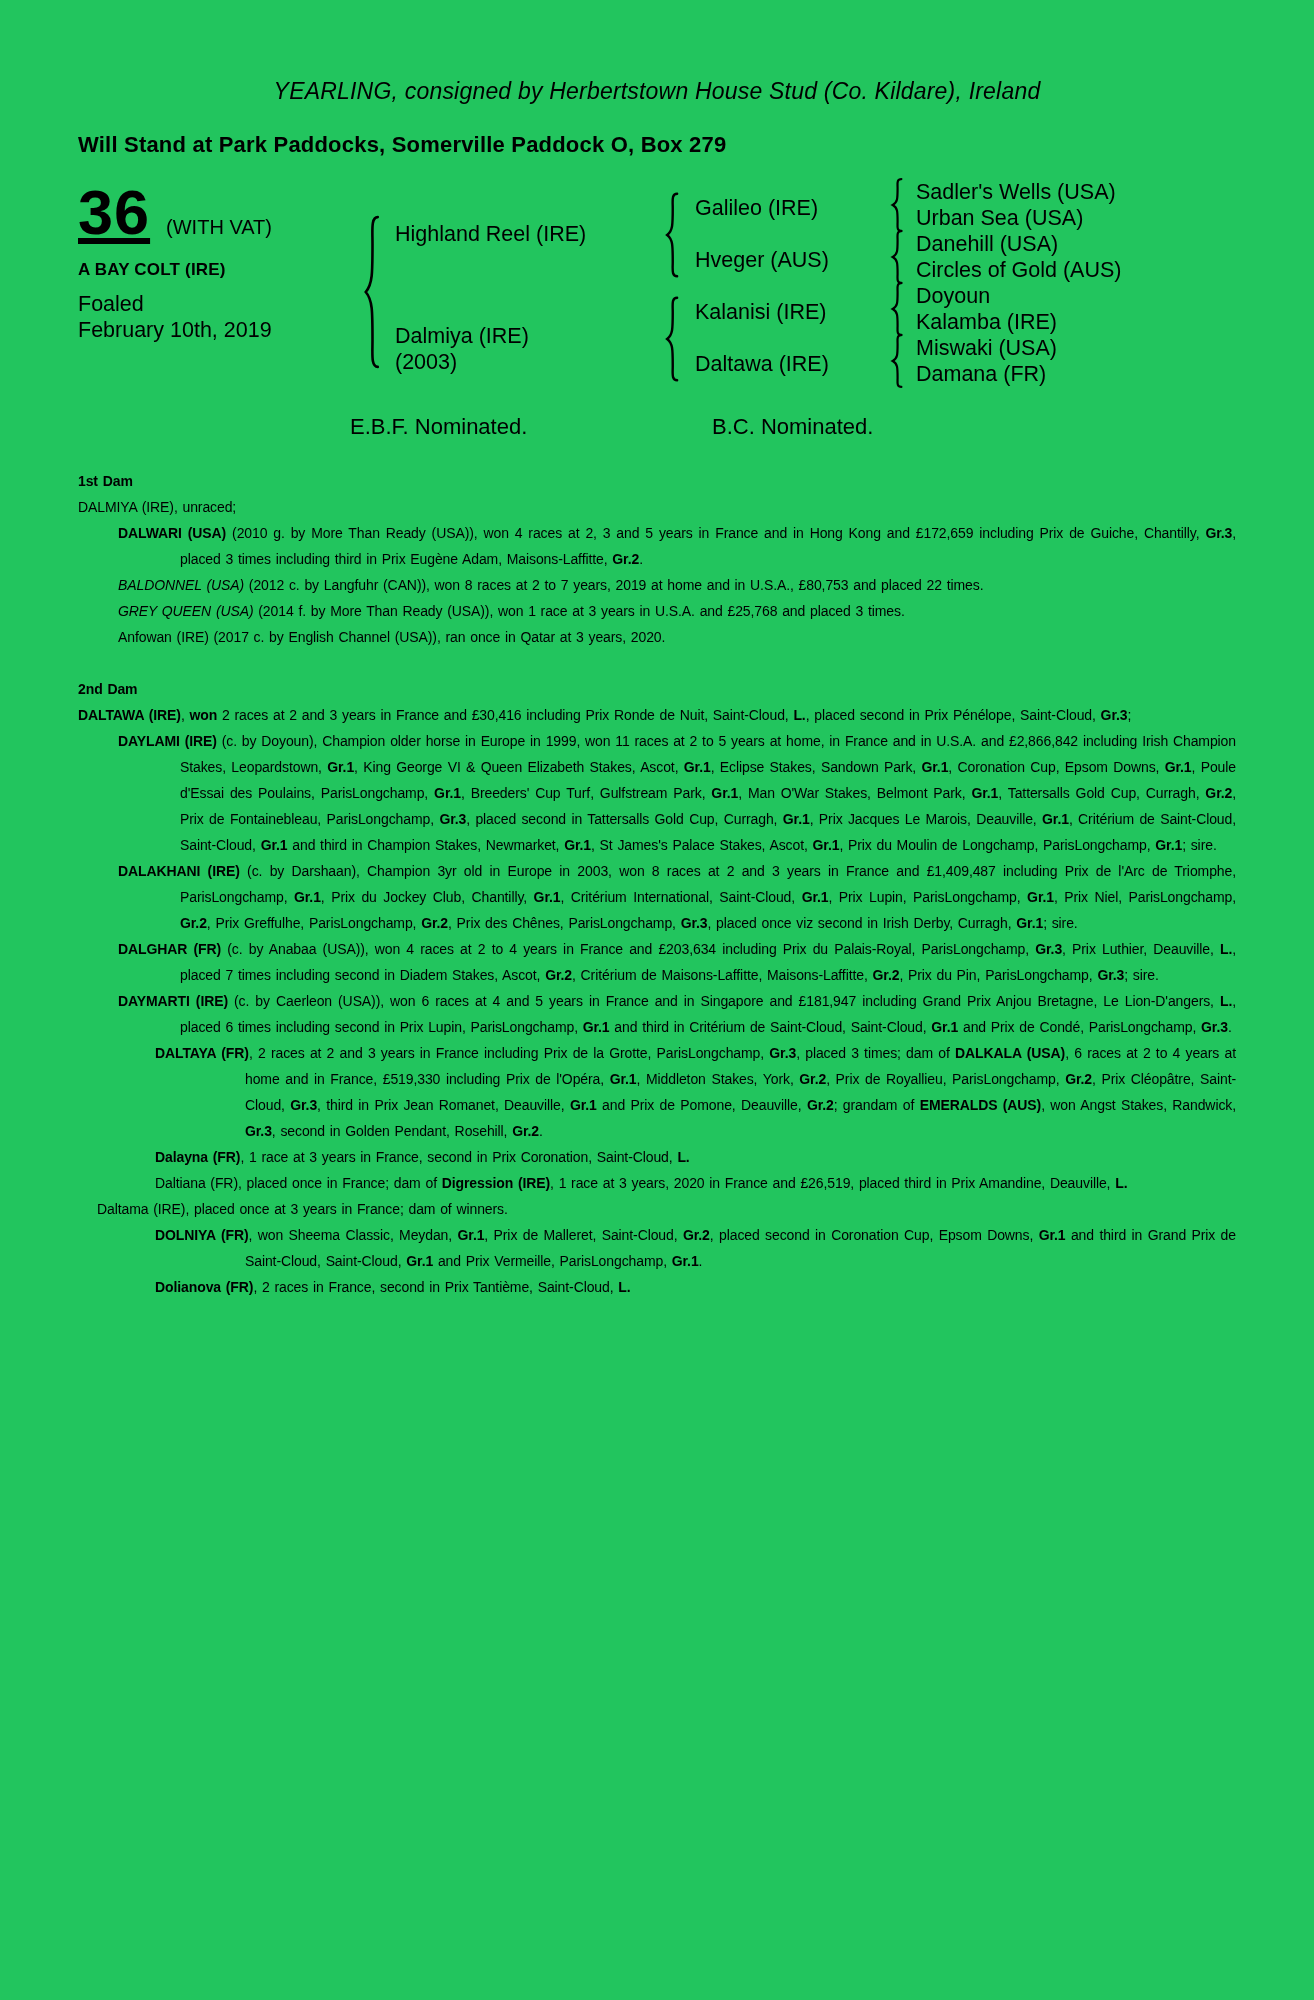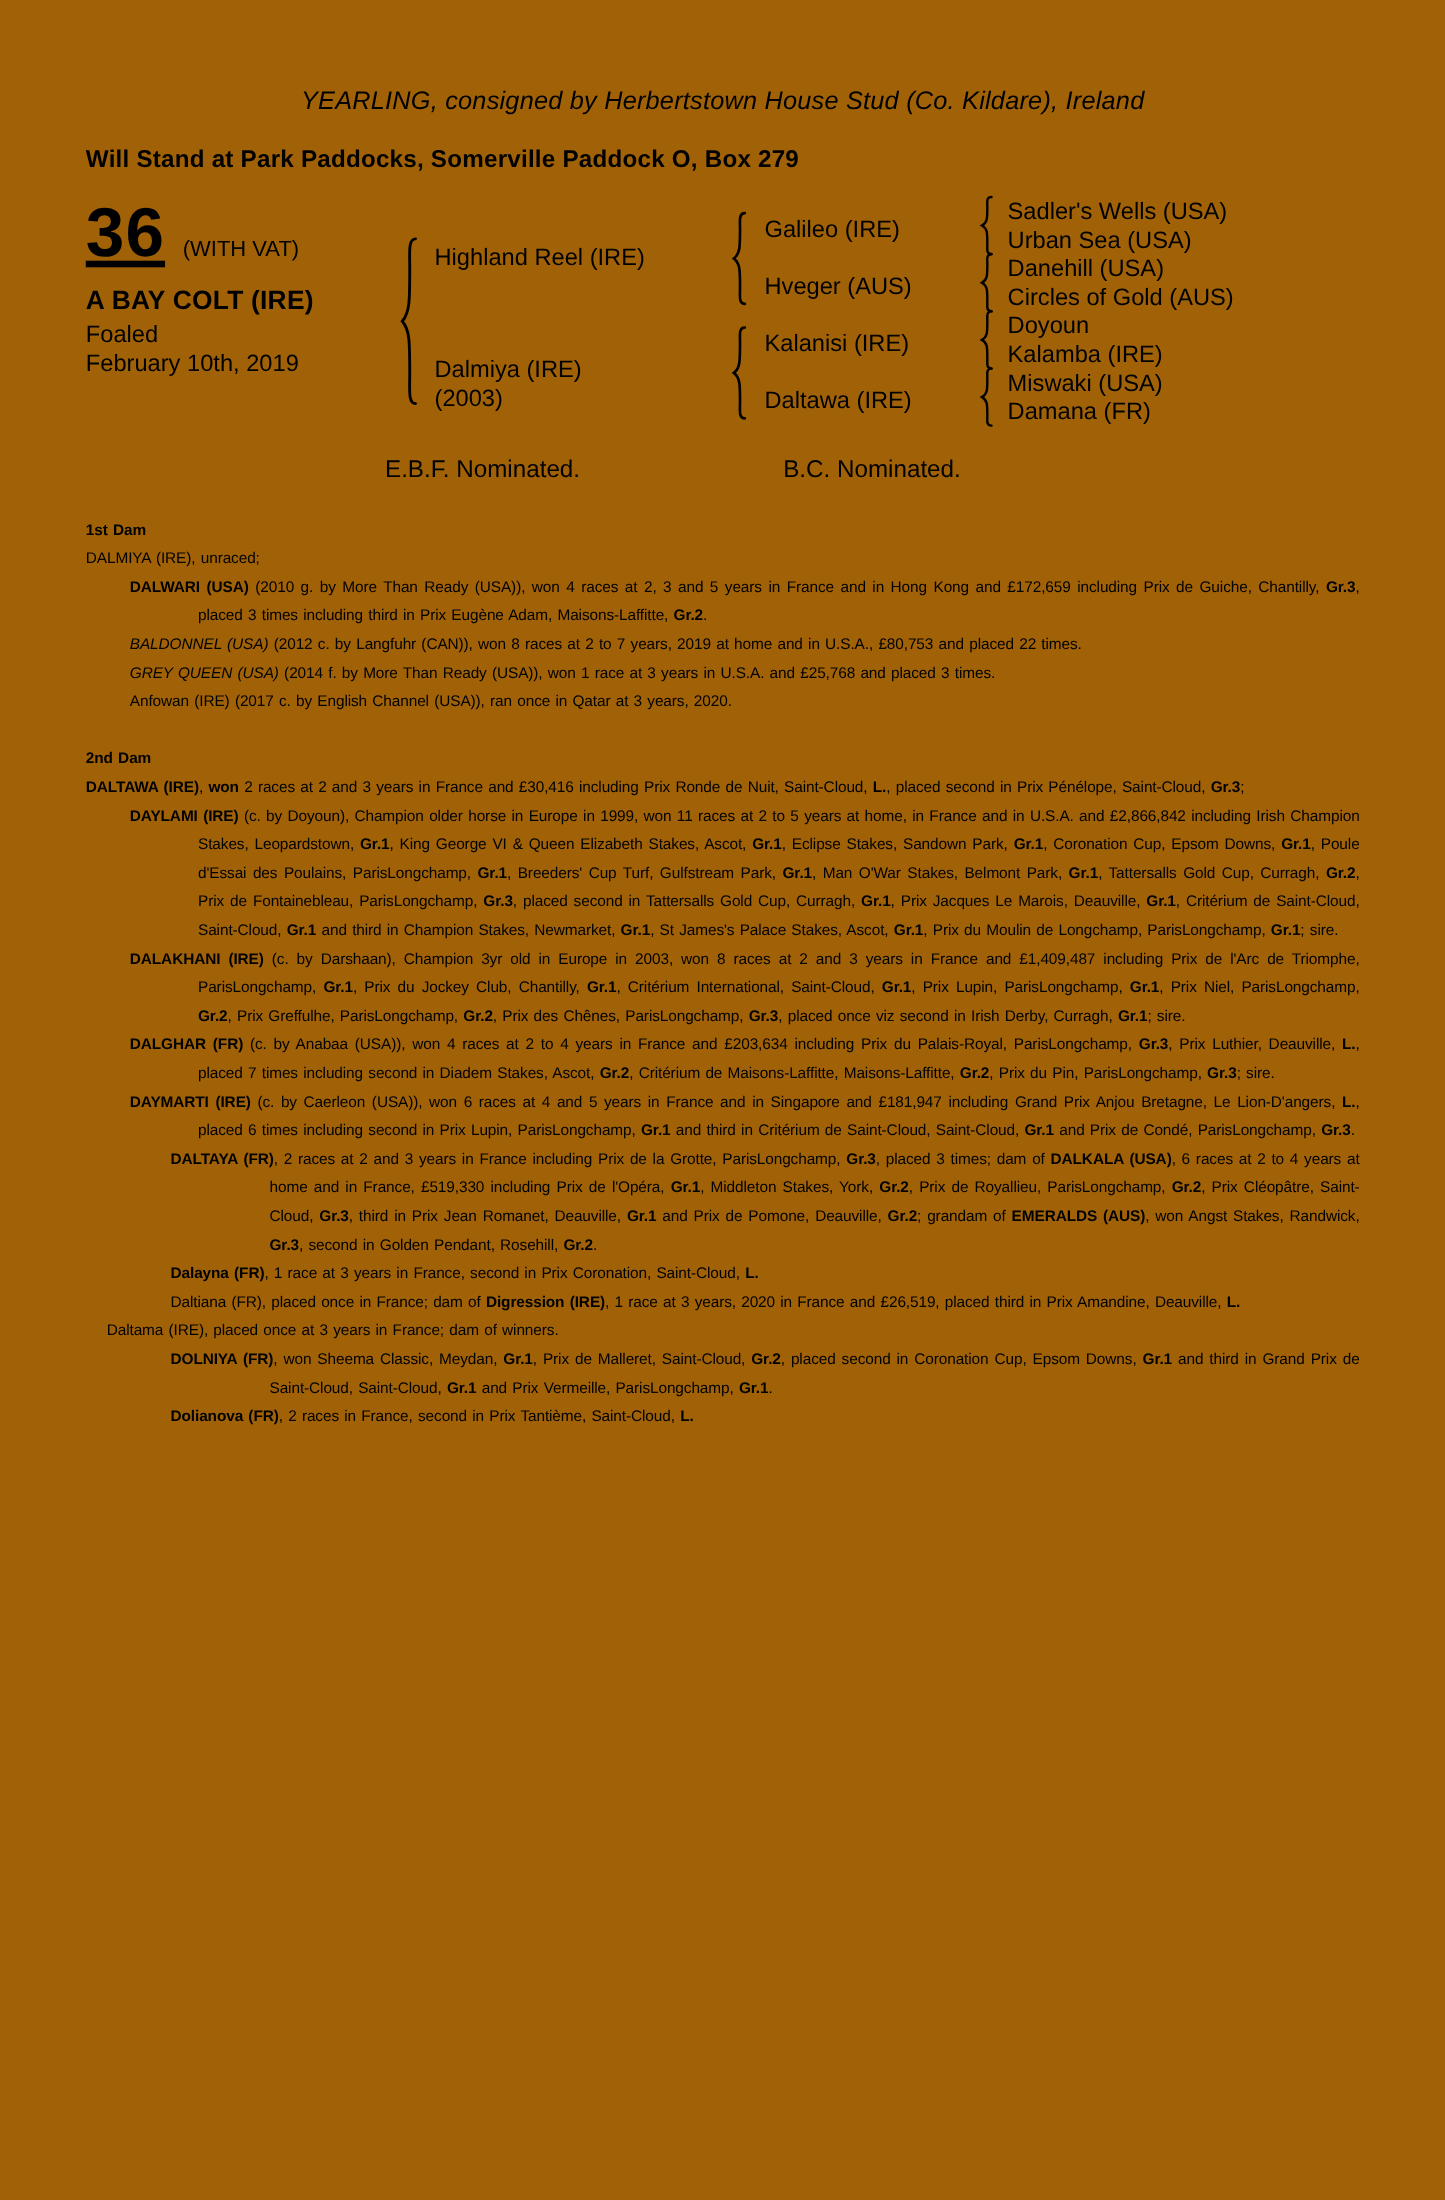--- a/index.html
+++ b/index.html
@@ -1,37 +1,37 @@
 <!DOCTYPE html>
 <html><head>
 <meta charset="utf-8">
 <style>
   html,body{margin:0;padding:0;background:#e8e8e8;}
   .page{
     position:relative;
     width:1314px;height:2000px;
-    background:#a16207;color:#000;
+    background:#22c55e;color:#000;
     box-sizing:border-box;
     padding:78px 78px 0 78px;
     overflow:hidden;
     font-family:"Liberation Sans","DejaVu Sans",sans-serif;
   }
   .consignor{
     font-style:italic;font-size:23px;text-align:center;
     letter-spacing:0.2px;white-space:nowrap;
   }
   .standline{
     font-weight:bold;font-size:22px;margin-top:27px;letter-spacing:0.2px;
   }
   
   .pedigree{position:relative;height:288px;margin-top:6px;}
   .lotrow{position:absolute;left:0;top:12px;display:flex;align-items:baseline;gap:16px;}
   .lotnum{font-size:63px;font-weight:bold;letter-spacing:1px;text-decoration:underline;}
   .vat{font-size:20px;}
-  .coltname{position:absolute;left:0;top:96px;font-weight:bold;font-size:24px;letter-spacing:0.2px;white-space:nowrap;}
+  .coltname{position:absolute;left:0;top:96px;font-weight:bold;font-size:17px;letter-spacing:0.2px;white-space:nowrap;}
   .foaled{position:absolute;left:0;top:128px;font-size:21.5px;}
   .foaldate{position:absolute;left:0;top:154px;font-size:21.5px;white-space:nowrap;}
   .pname{position:absolute;font-size:21.5px;line-height:24px;white-space:nowrap;}
   .brace{position:absolute;overflow:visible;}
   .nom{position:absolute;font-weight:normal;font-size:22px;white-space:nowrap;}
   
   #produce{
     margin-top:16px;
     font-size:14px;line-height:26px;
     text-align:justify;word-spacing:1px;letter-spacing:-0.1px;

